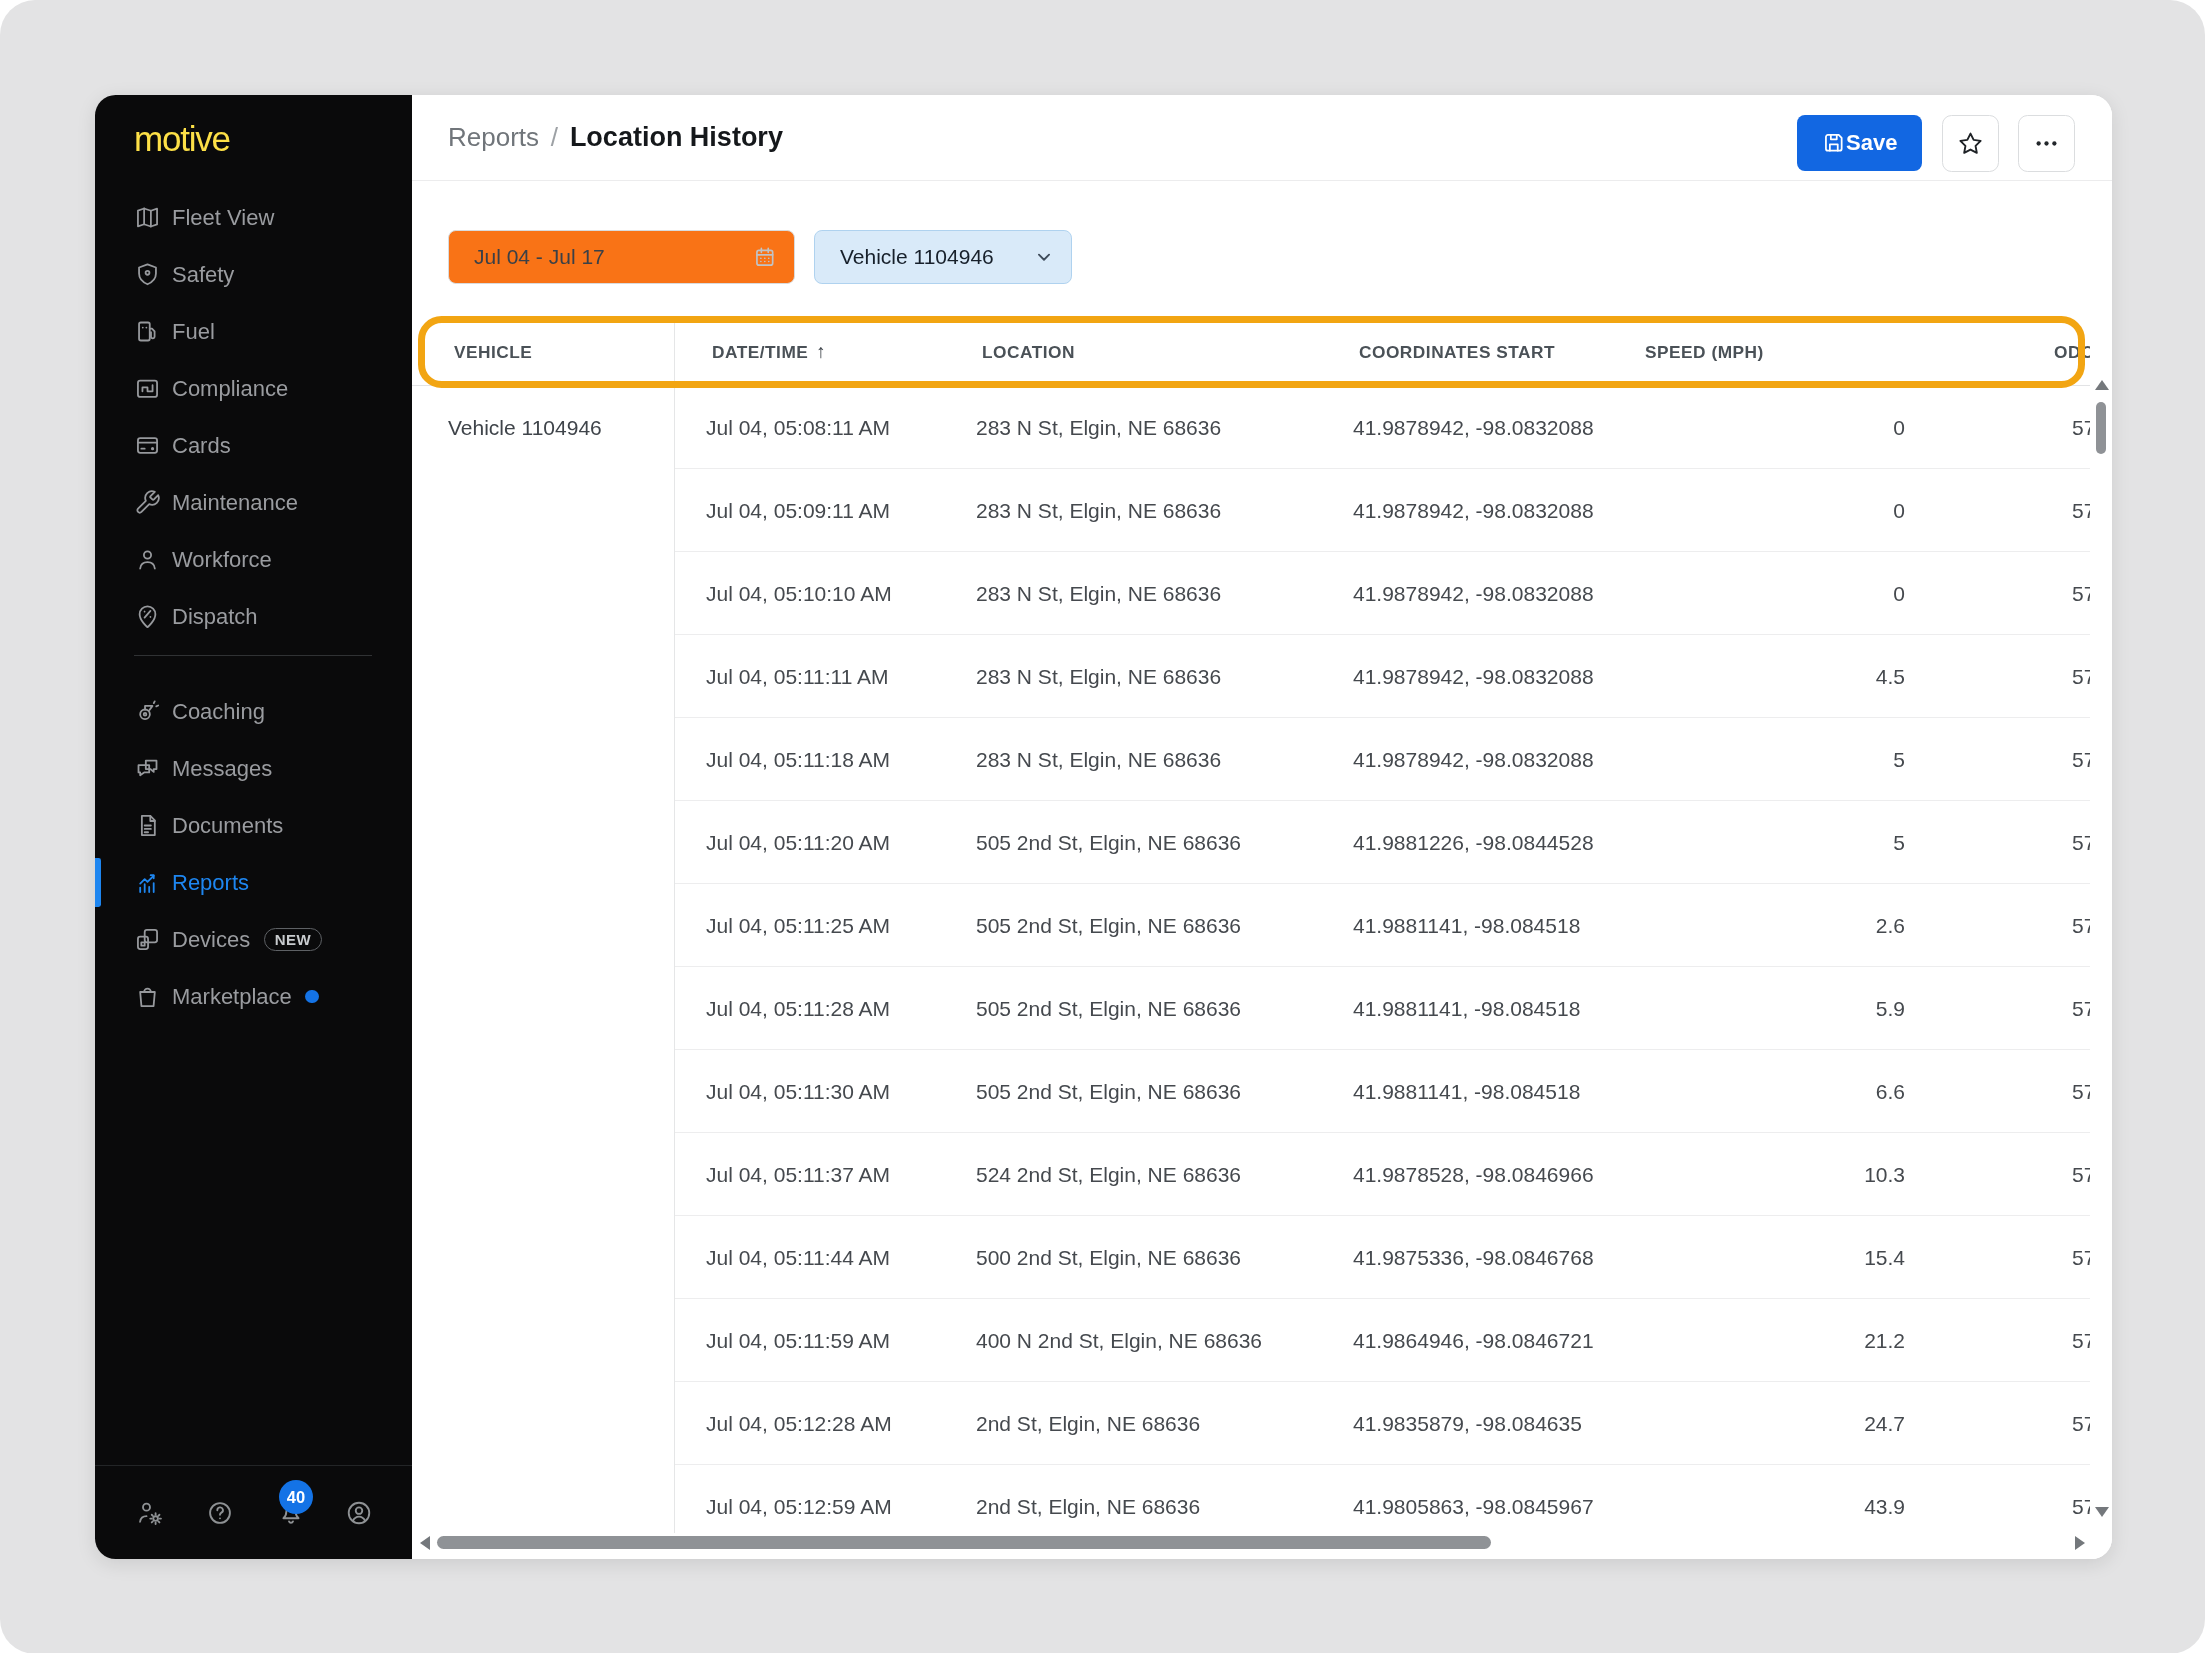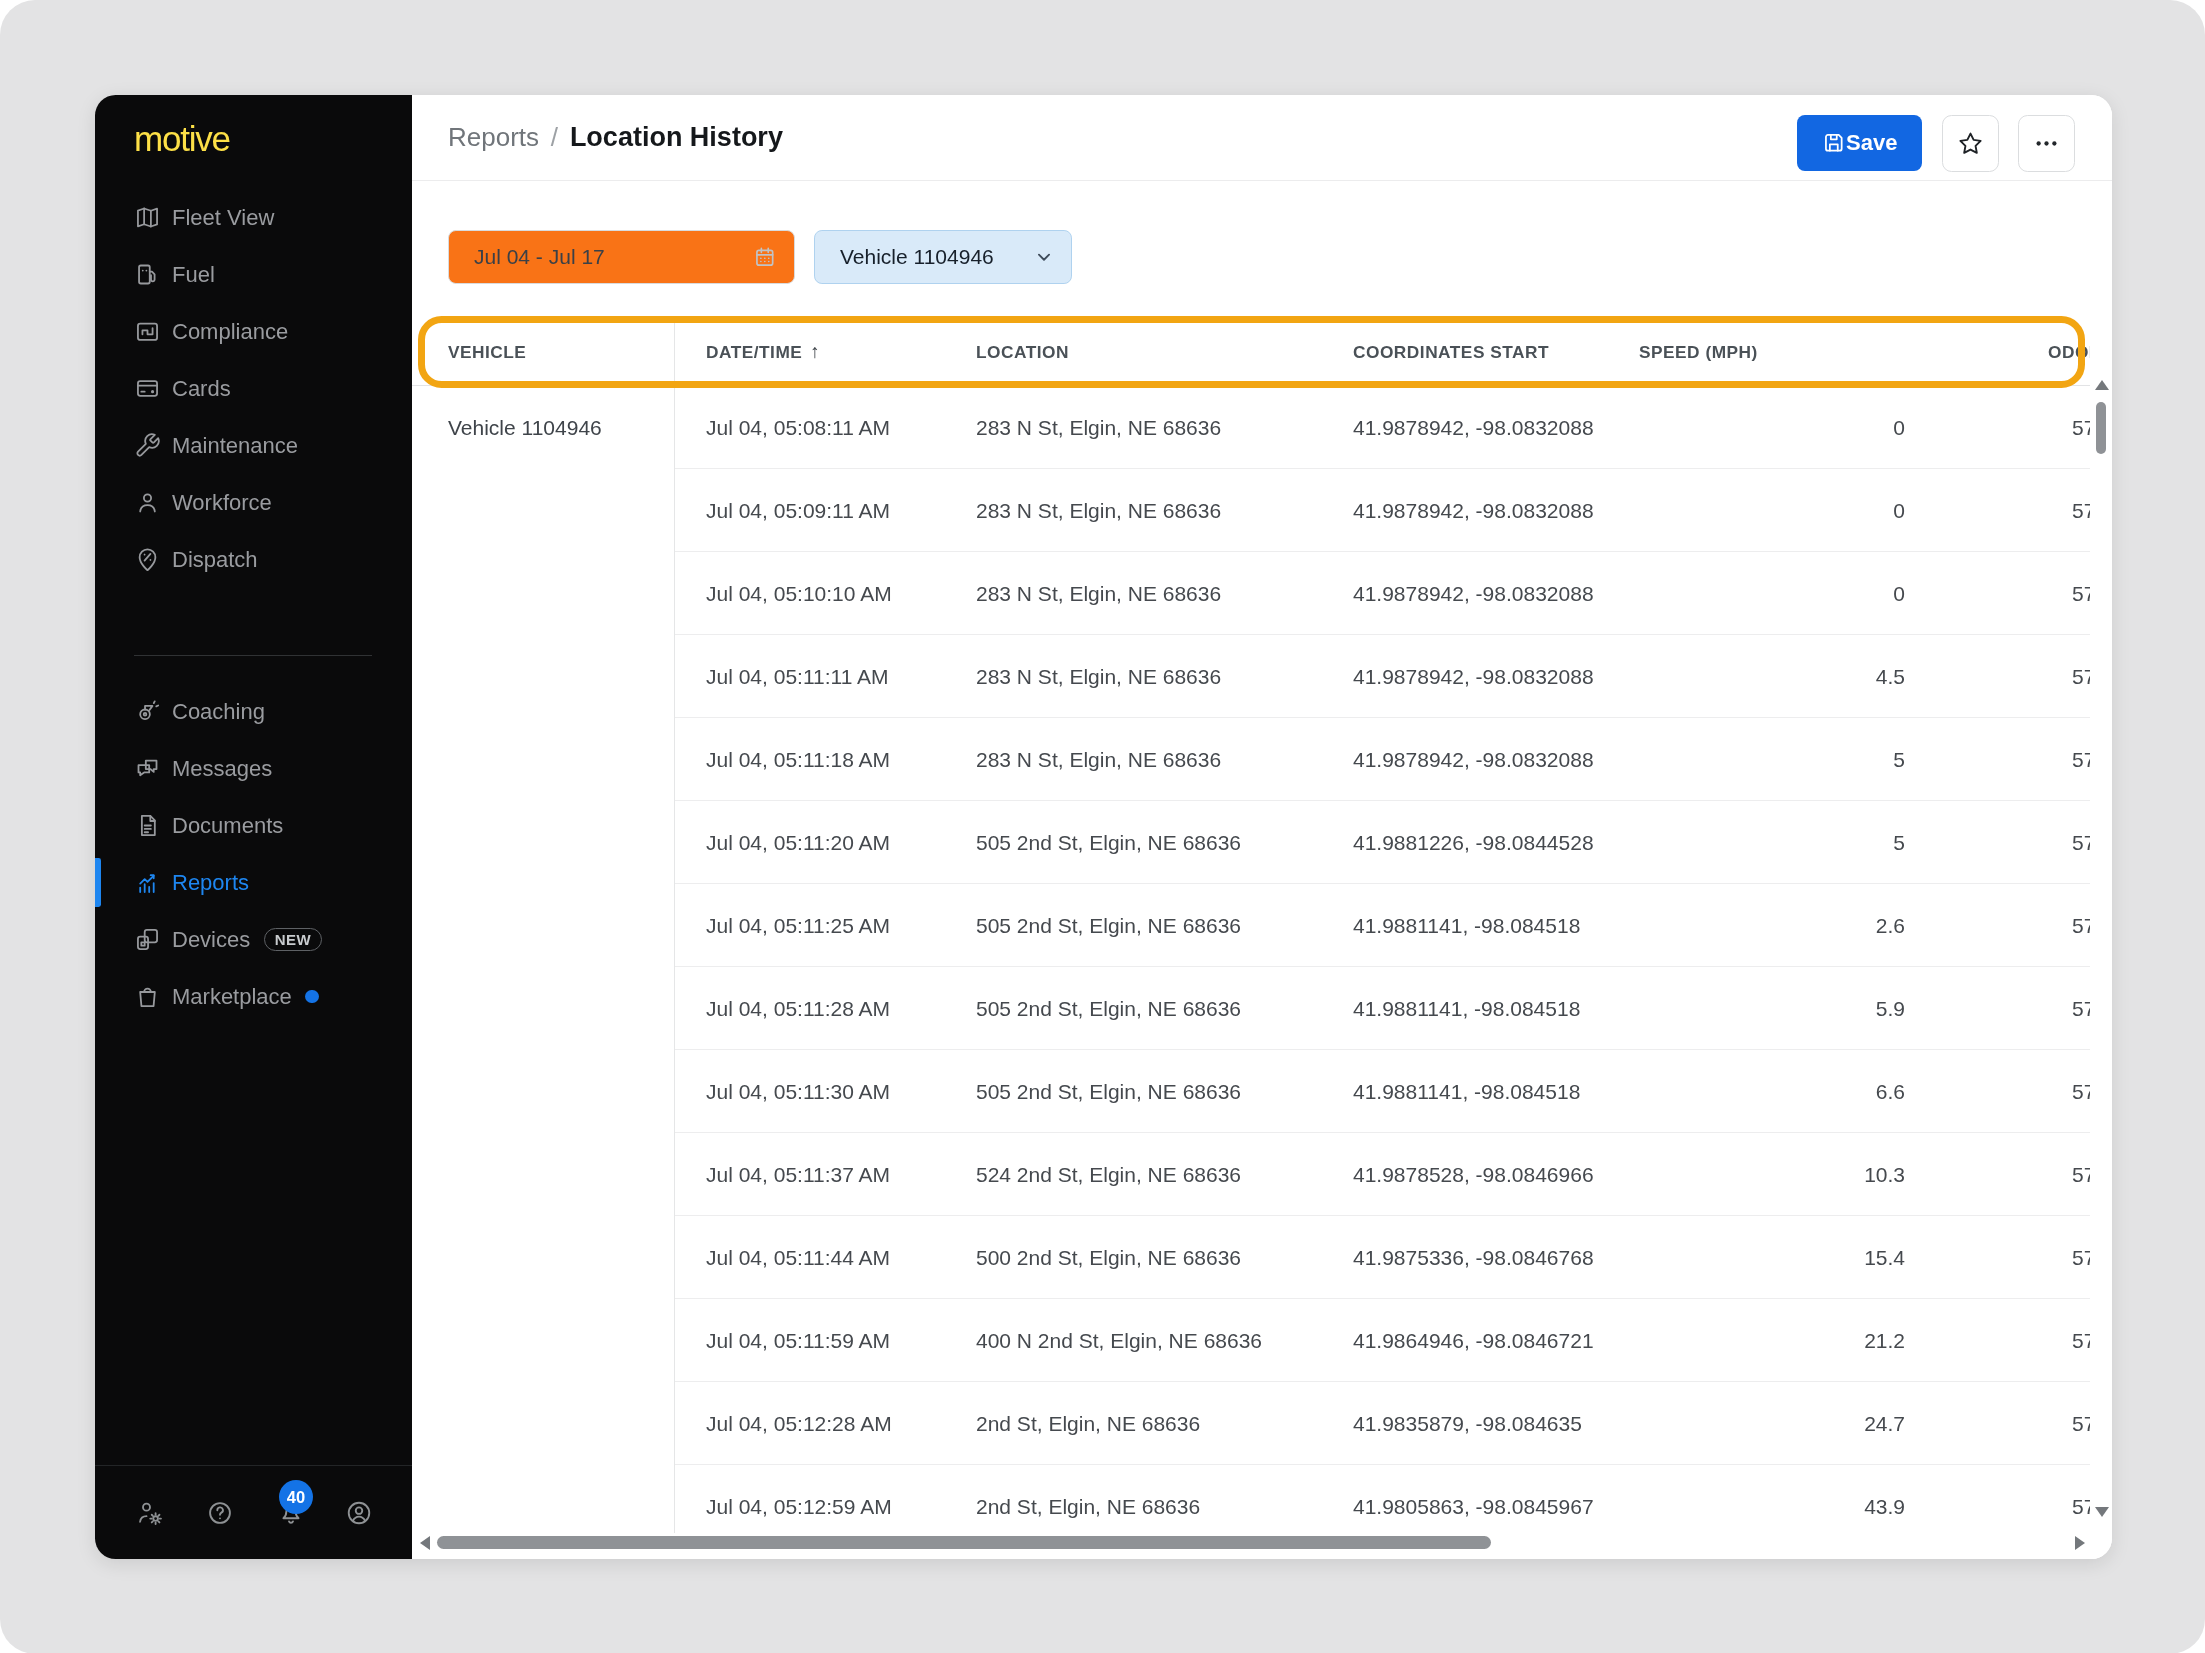--- a/index.html
+++ b/index.html
@@ -64,21 +64,21 @@
   .date-input svg { width:23.6px; height:23.6px; color:#C0C3C6; }
 
   .vehicle-chip { position:absolute; left:402px; top:135px; width:258px; height:54px; background:var(--vehicle-chip-bg,#D9EAF9);
                   border:1.6px solid #AFD2EF; border-radius:7.9px; display:flex; align-items:center; padding:0 15.8px 0 25px; cursor:pointer; }
   .vehicle-text { font-size:21px; color:#17202B; flex:1; }
   .vehicle-chip svg { width:22px; height:22px; color:#3E4C5B; }
 
   
   .thead { position:absolute; left:0; top:224px; width:1678px; height:67px; border-bottom:0.8px solid #E2E3E5; overflow:hidden; }
   .th { position:absolute; top:50%; transform:translateY(-50%); font-size:17.3px; font-weight:700; color:#4A5157;
-        letter-spacing:0.5px; white-space:nowrap; }
+        letter-spacing:0.5px; white-space:nowrap;margin-left:6px; }
   .h-vehicle{left:36px} .h-datetime{left:294px; display:flex; align-items:center; gap:7.9px;}
   .h-location{left:564px} .h-coords{left:941px}
   .h-speed{left:1227px; width:276px; text-align:left;} .h-odo{left:1636px}
   .sort-arrow { font-size:19px; color:#40464C; font-weight:400; }
 
   .col-divider { position:absolute; left:262px; top:224px; height:1214px; width:0.8px; background:#E5E6E7; z-index:2; }
 
   .tbody { position:absolute; left:0; top:291px; width:1678px; height:1148px; overflow:hidden; }
   .trow { position:relative; height:83px; background:#fff; }
   .trow::after { content:''; position:absolute; left:262px; right:0; bottom:0; height:0.8px; background:#EDEDEE; }
@@ -115,20 +115,29 @@
 
       <div class="nav-group g1">
         <a class="nav-item">
           <span class="nav-icon">
             <svg viewBox="0 0 24 24" fill="none" stroke="currentColor" stroke-width="1.6" stroke-linecap="round" stroke-linejoin="round">
                 <path d="M9 4L3.5 5.8v14L9 18l6 2 5.5-1.8v-14L15 6 9 4z"></path>
                 <path d="M9 4v14M15 6v14"></path>
               </svg>
           </span>
           <span class="nav-label">Fleet View</span>
+        </a>
+        <a class="nav-item">
+          <span class="nav-icon">
+            <svg viewBox="0 0 24 24" fill="none" stroke="currentColor" stroke-width="1.6" stroke-linecap="round" stroke-linejoin="round">
+                <path d="M12 3l7.5 2.8v5.4c0 4.6-3.2 7.7-7.5 9.5-4.3-1.8-7.5-4.9-7.5-9.5V5.8L12 3z"></path>
+                <circle cx="12" cy="10.5" r="1.7"></circle>
+              </svg>
+          </span>
+          <span class="nav-label">Safety</span>
         </a>
         <a class="nav-item">
           <span class="nav-icon">
             <svg viewBox="0 0 24 24" fill="none" stroke="currentColor" stroke-width="1.6" stroke-linecap="round" stroke-linejoin="round">
                 <rect x="4.5" y="4" width="9.5" height="16" rx="1.5"></rect>
                 <path d="M7.8 8.5h.01M11 8.5h.01"></path>
                 <path d="M14 9.5h2l2.3 2.4v4.6a1.6 1.6 0 01-3.2 0V12.5"></path>
               </svg>
           </span>
           <span class="nav-label">Fuel</span>

